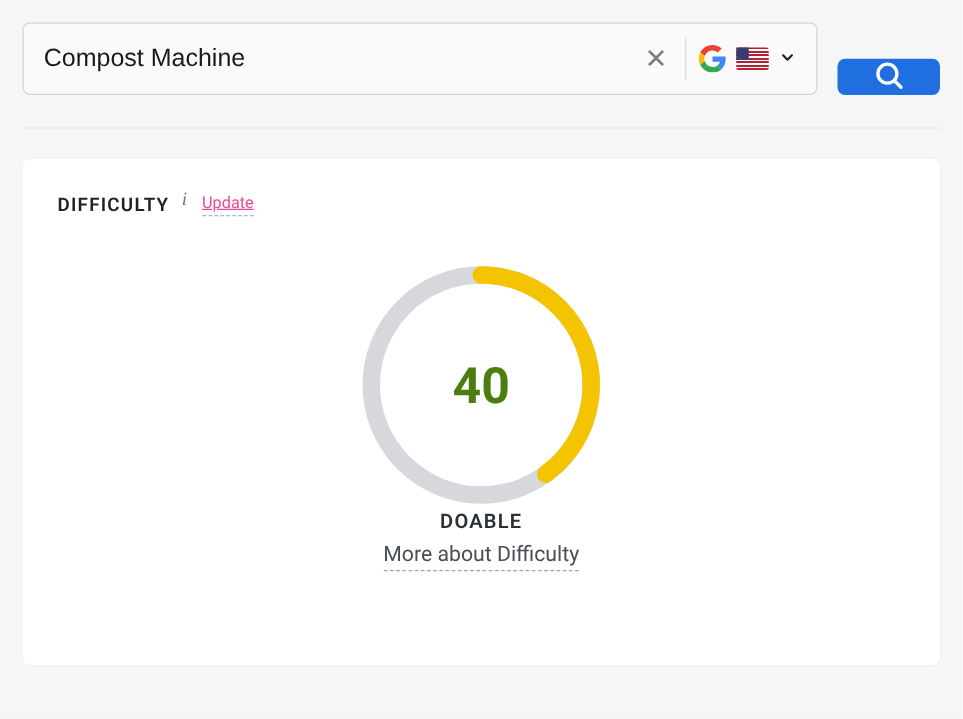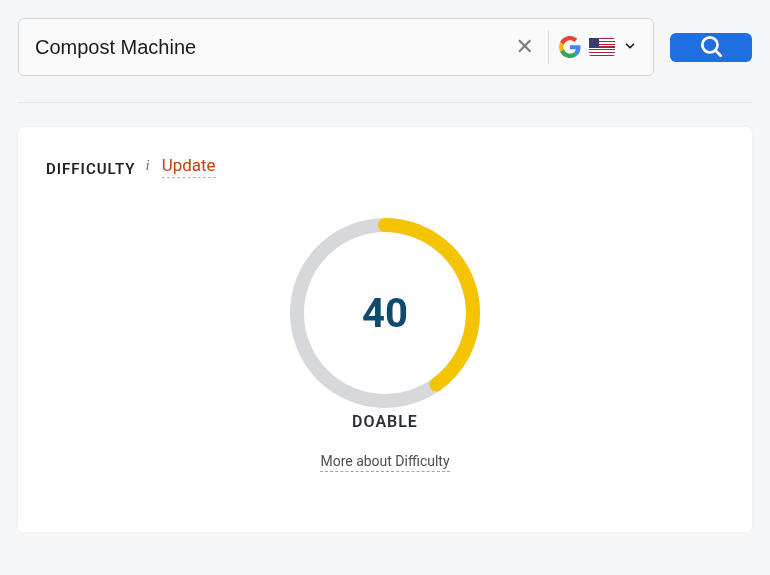--- a/index.html
+++ b/index.html
@@ -5,21 +5,21 @@
   * { box-sizing: border-box; margin: 0; padding: 0; }
   body {
     font-family: -apple-system, BlinkMacSystemFont, "Segoe UI", Roboto, Helvetica, Arial, sans-serif;
     background: #f5f6f8;
     width: 770px;
     height: 575px;
     overflow: hidden;
   }
   .search-row {
     display: flex;
-    align-items: center;
+    align-items: flex-end;
     gap: 16px;
     padding: 18px 18px 18px 18px;
   }
   .search-box {
     flex: 1;
     display: flex;
     align-items: center;
     background: #fafafb;
     border: 1px solid #cfd4da;
     border-radius: 6px;
@@ -130,26 +130,27 @@
   }
   .info-i {
     font-style: italic;
     font-family: Georgia, serif;
     font-size: 15px;
     color: #6e737a;
     position: relative;
     top: -4px;
   }
   .update-link {
-    color: #c2410c;
-    font-size: 17px;
+    color: #ec4899;
+    font-size: 13px;
     border-bottom: 1px dashed #9bb9ef;
     padding-bottom: 2px;
     cursor: pointer;
     margin-left: 2px;
+    text-decoration: underline;
   }
   .gauge-wrap {
     display: flex;
     flex-direction: column;
     align-items: center;
     margin-top: 36px;
   }
   .gauge {
     position: relative;
     width: 198px;
@@ -157,32 +158,32 @@
   }
   .gauge svg { transform: rotate(-90deg); }
   .gauge-value {
     position: absolute;
     top: 0; left: 0; right: 0; bottom: 0;
     display: flex;
     align-items: center;
     justify-content: center;
     font-size: 40px;
     font-weight: 700;
-    color: #0c4a6e;
+    color: #4d7c0f;
   }
   .gauge-label {
     font-size: 16px;
     font-weight: 600;
     letter-spacing: 1px;
     color: #2b2f36;
   }
   .more-link {
-    margin-top: 22px;
+    margin-top: 8px;
     color: #4a4f57;
-    font-size: 14px;
+    font-size: 17px;
     border-bottom: 1px dashed #a0a5ad;
     padding-bottom: 2px;
     cursor: pointer;
   }
 </style>
 </head>
 <body>
 
 <div class="search-row">
   <div class="search-box">

